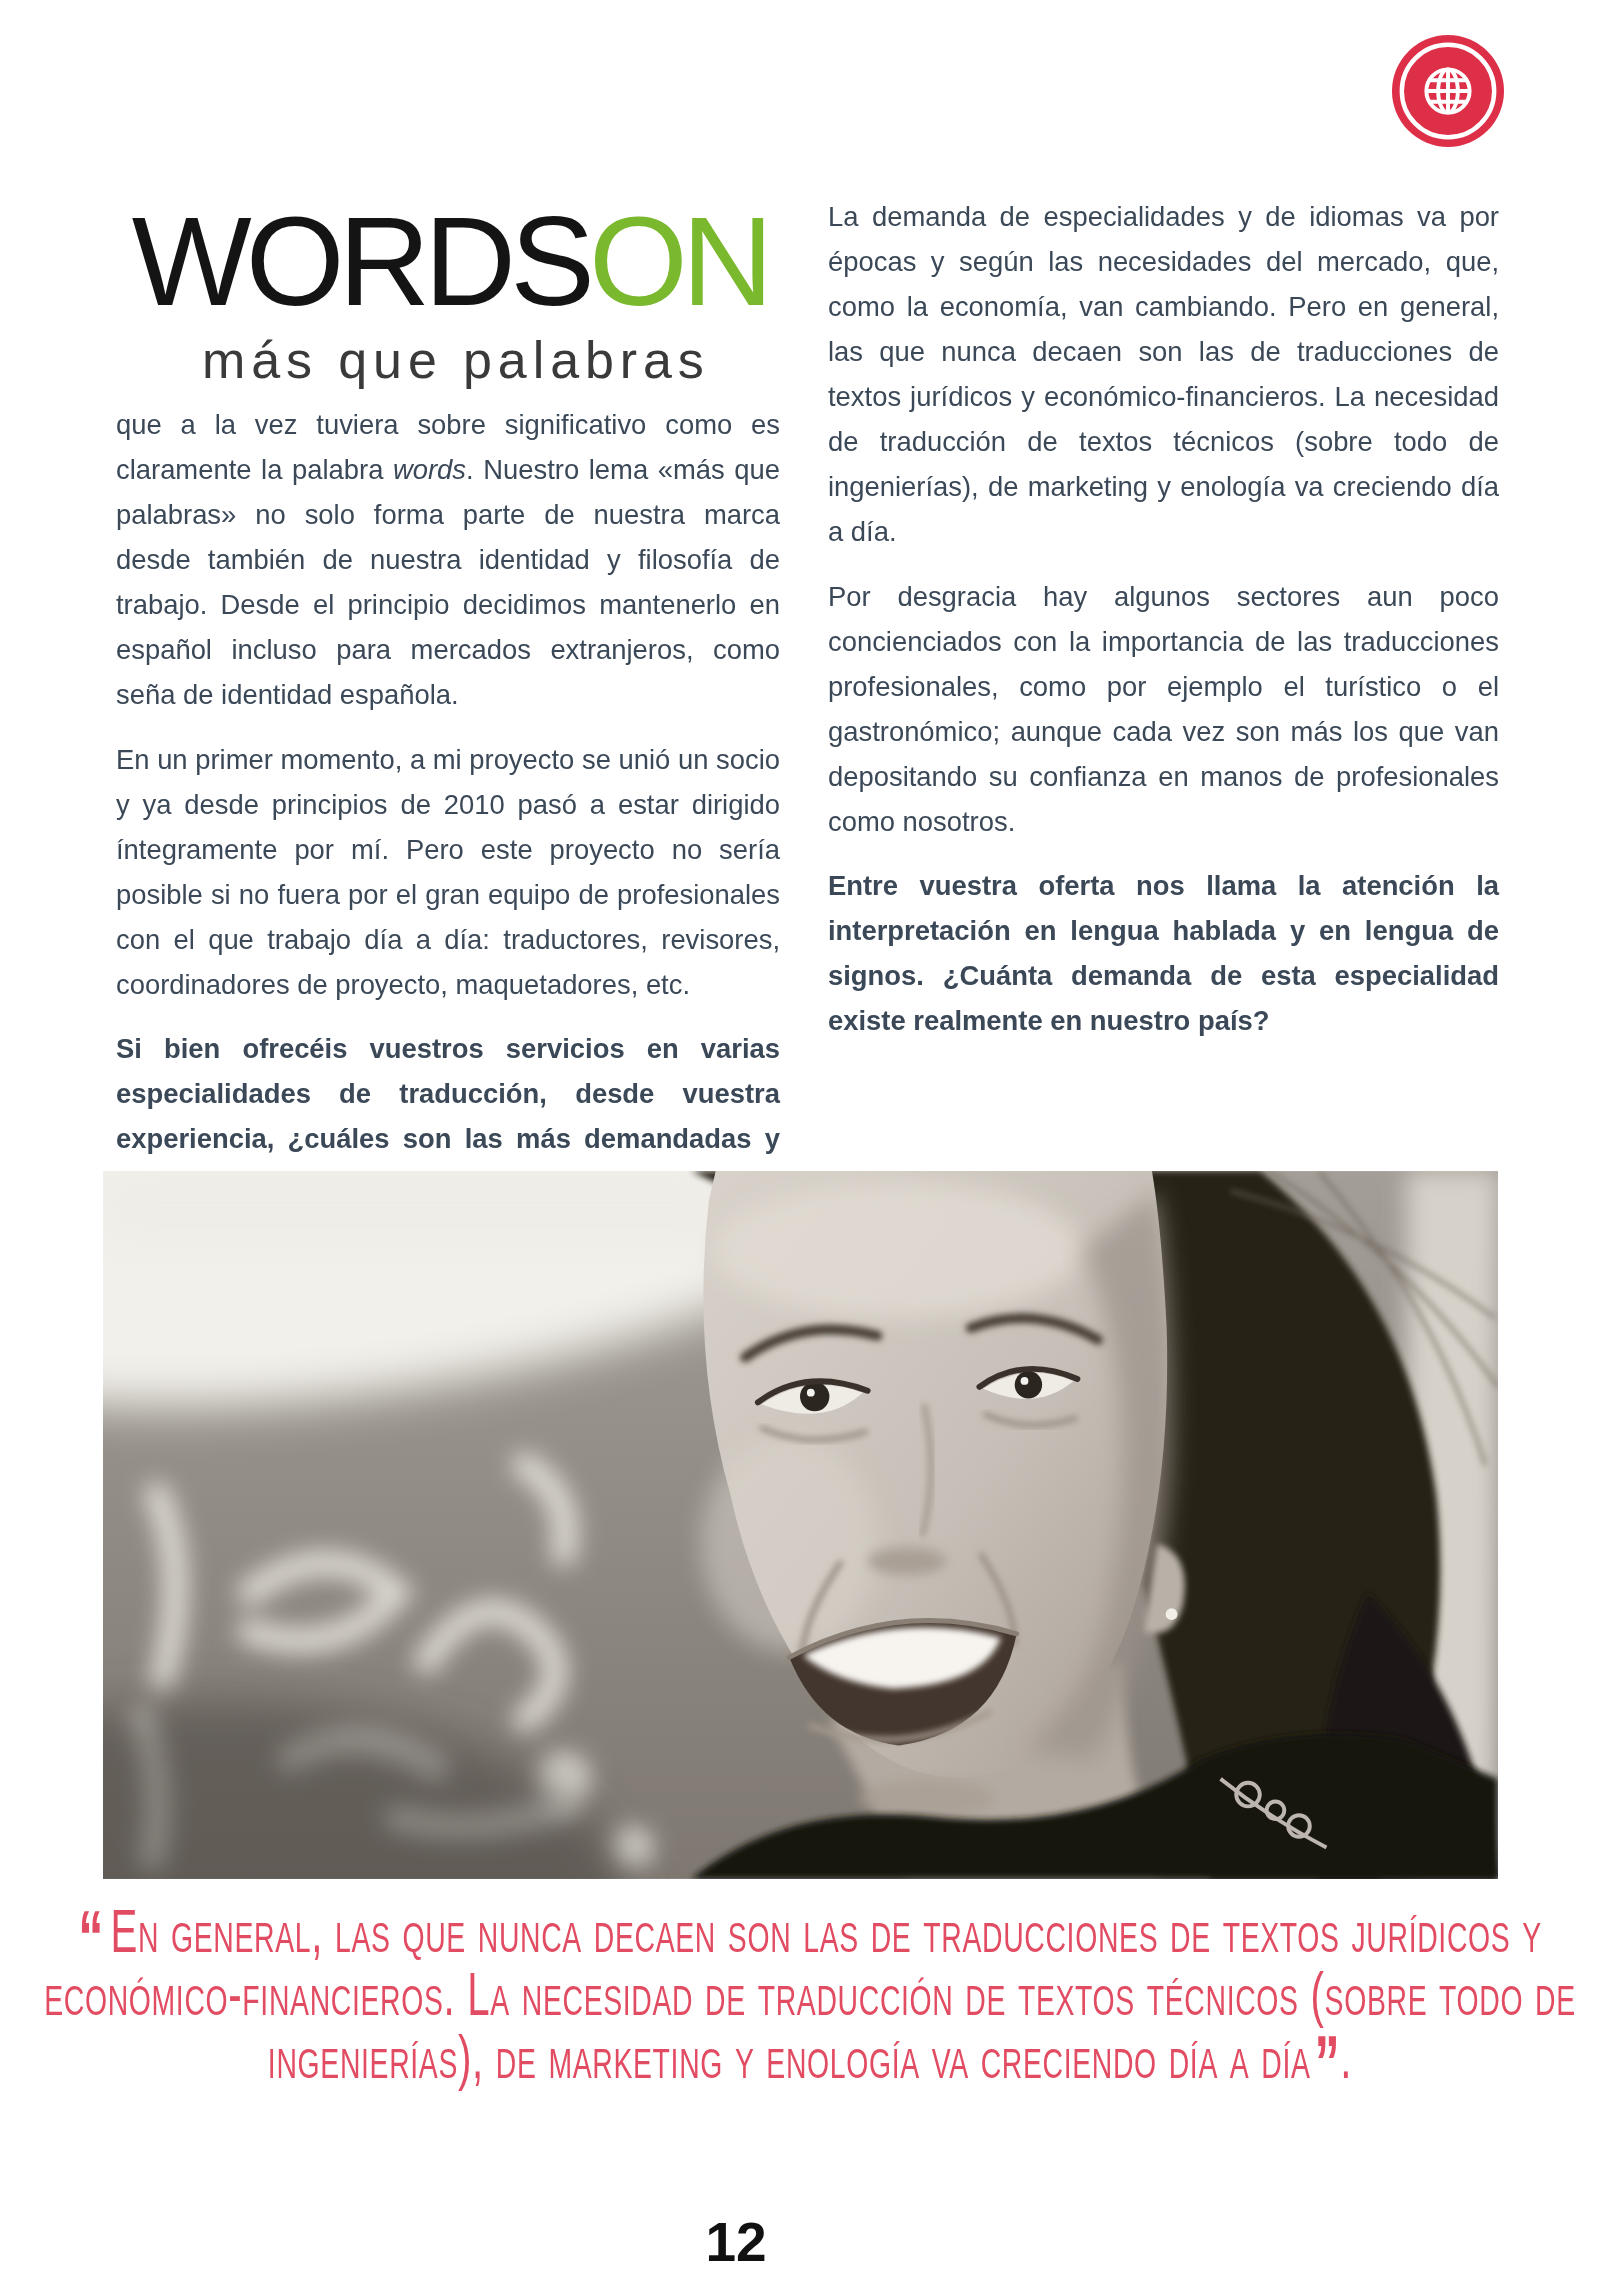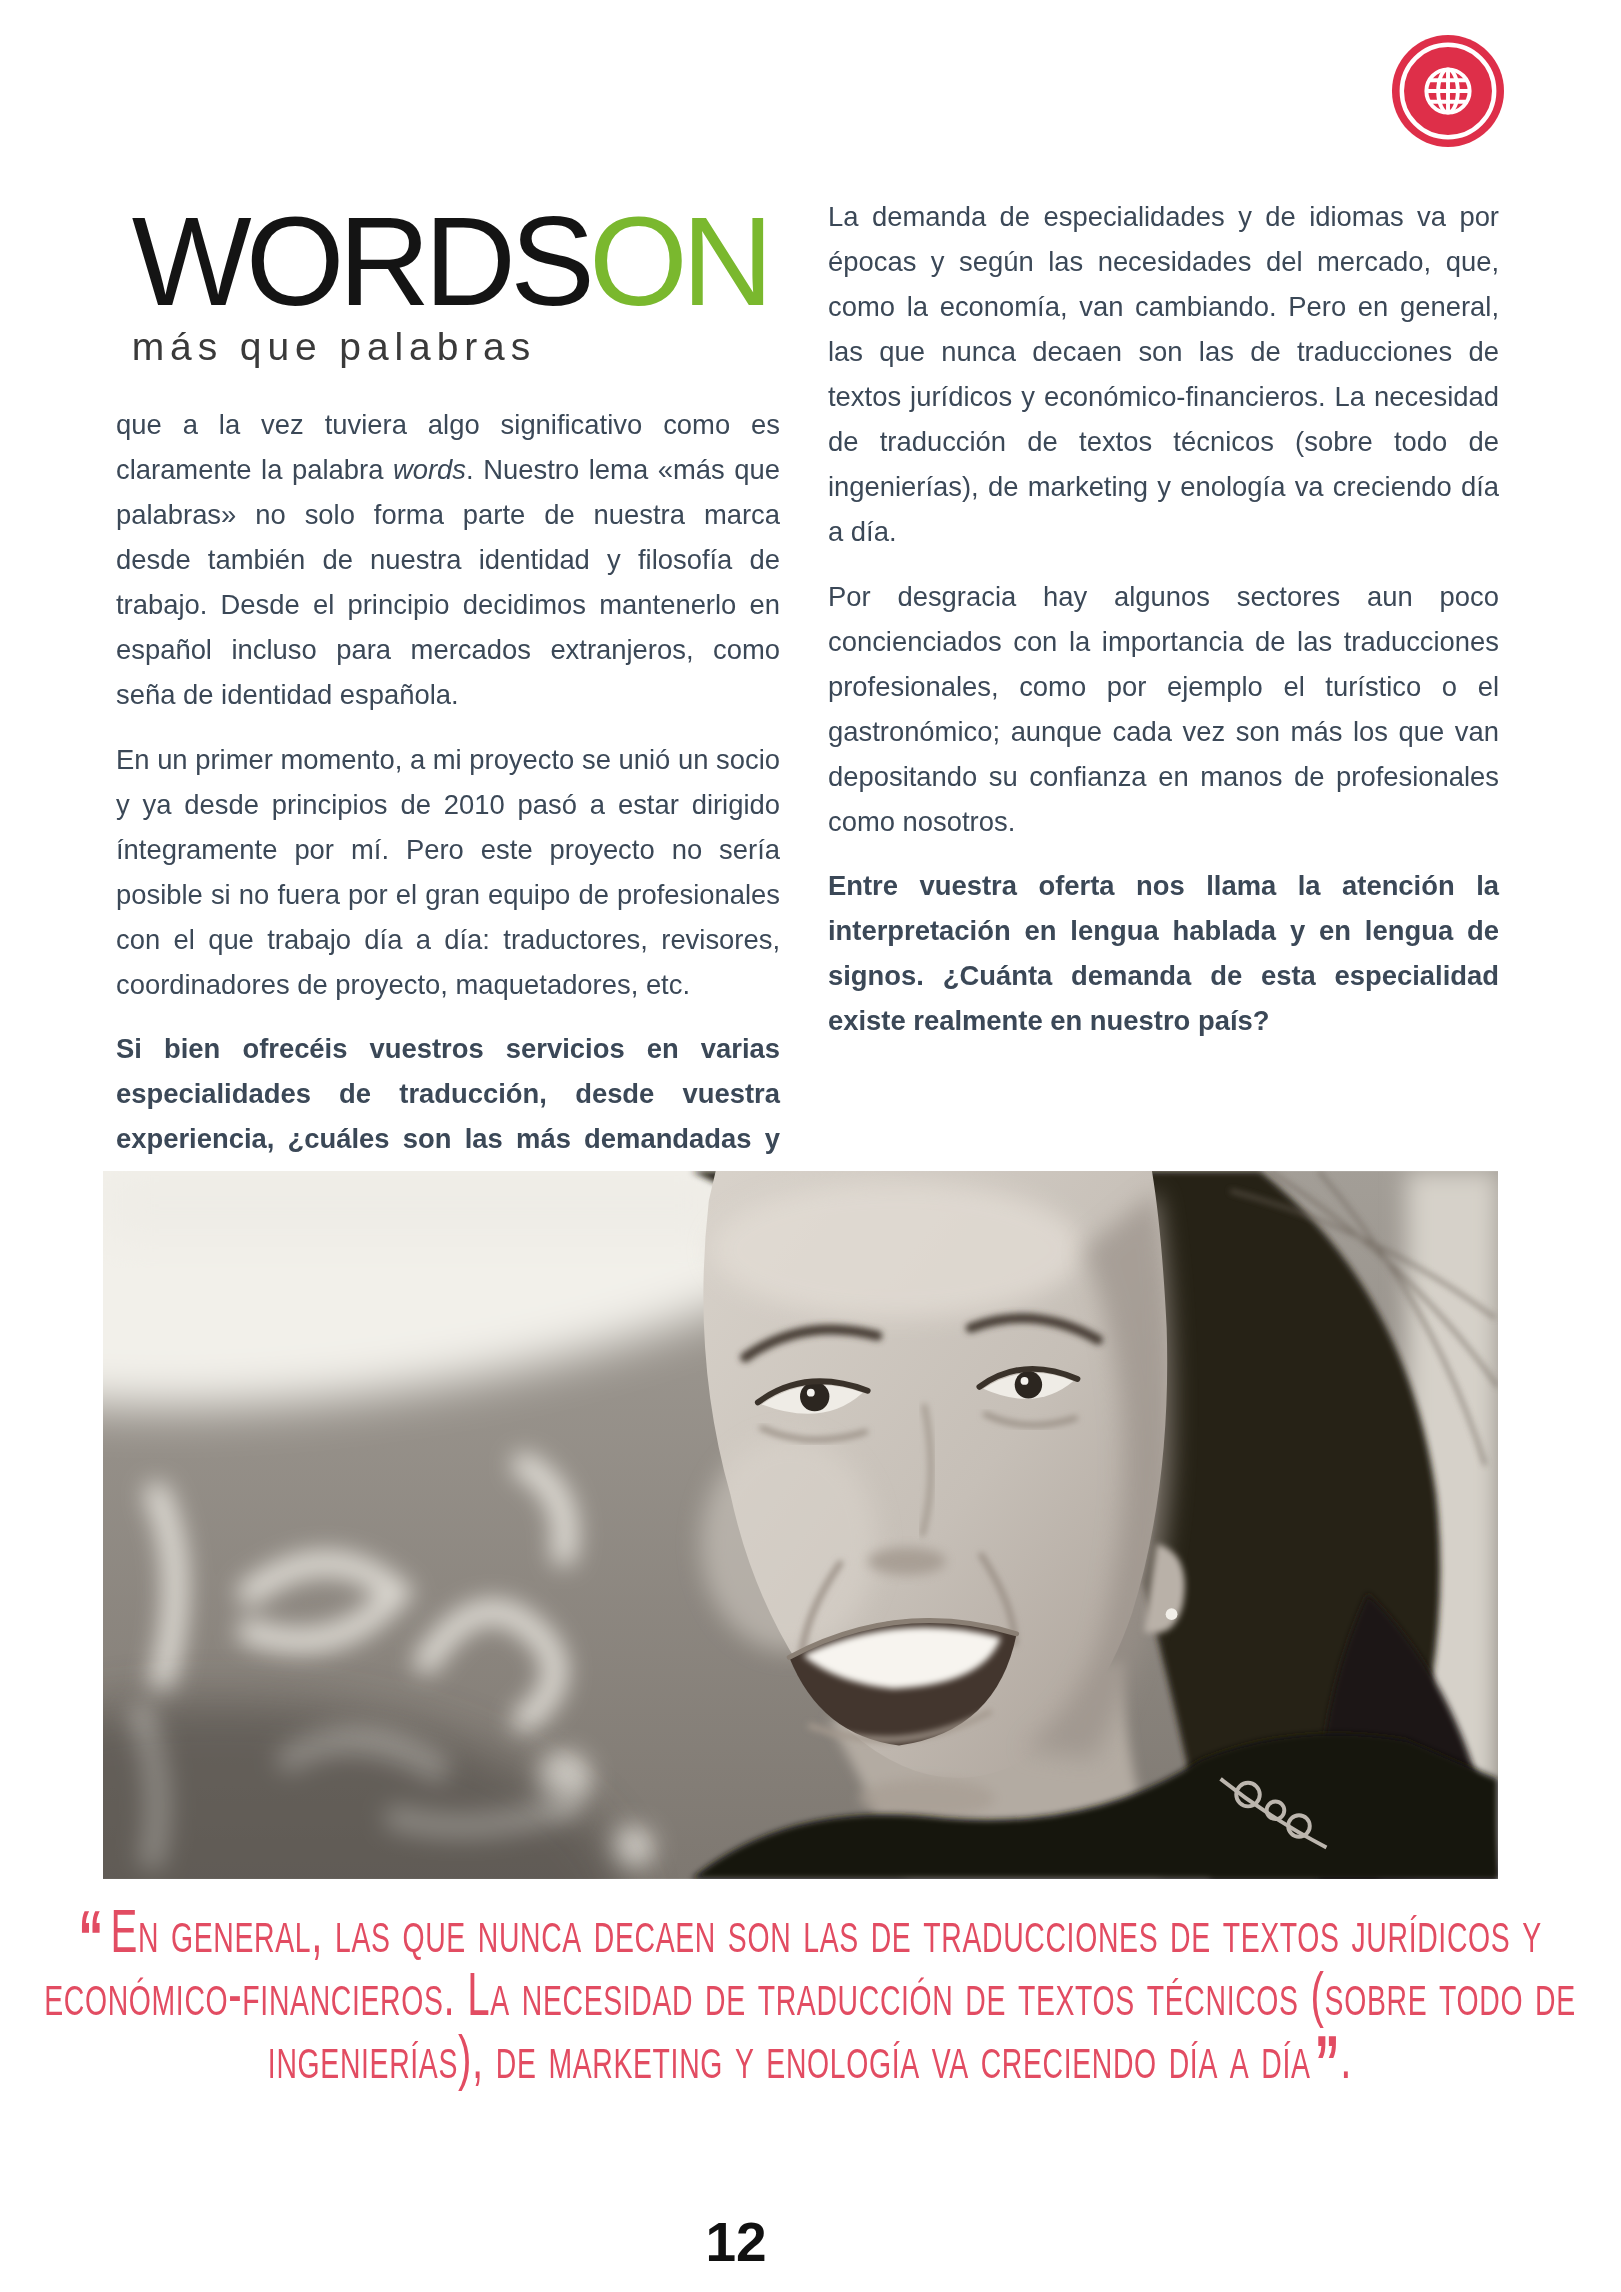--- a/index.html
+++ b/index.html
@@ -19,22 +19,22 @@
   .col-right { position: absolute; left: 828px; top: 194px; width: 671px; }
 
   .logo-block { height: 204px; margin-left: 15.7px; }
   .logo-line {
     font-size: 127px; line-height: 1; letter-spacing: -5.9px;
     white-space: nowrap; font-weight: 400;
   }
   .logo-words { color: #141414; }
   .logo-on    { color: #7ab82e; }
   .logo-tagline {
-    margin-top: 1px; text-align: left;
-    font-size: 39px; line-height: 1.1; letter-spacing: 5.9px;
+    margin-top: 7px; text-align: center;
+    font-size: 52px; line-height: 1.1; letter-spacing: 5.9px;
     color: #3a3a3a;
   }
 
   
   .body-p {
     margin: 0 0 19.6px 0;
     font-size: 27.4px; line-height: 45px;
     color: #3b4857;
     text-align: justify;
   }
@@ -91,21 +91,21 @@
       </g>
     </svg>
   </div>
 
   <div class="col-left">
     <div class="logo-block">
       <div class="logo-line"><span class="logo-words">WORDS</span><span class="logo-on">ON</span></div>
       <div class="logo-tagline">más que palabras</div>
     </div>
 
-    <p class="body-p"><span>que a la vez tuviera algo significativo como es claramente la palabra </span><em>words</em><span>. Nuestro lema «más que palabras» no solo forma parte de nuestra marca desde también de nuestra identidad y filosofía de trabajo. Desde el principio decidimos mantenerlo en español incluso para mercados extranjeros, como seña de identidad española.</span></p>
+    <p class="body-p"><span>que a la vez tuviera sobre significativo como es claramente la palabra </span><em>words</em><span>. Nuestro lema «más que palabras» no solo forma parte de nuestra marca desde también de nuestra identidad y filosofía de trabajo. Desde el principio decidimos mantenerlo en español incluso para mercados extranjeros, como seña de identidad española.</span></p>
 
     <p class="body-p">En un primer momento, a mi proyecto se unió un socio y ya desde principios de 2010 pasó a estar dirigido íntegramente por mí. Pero este proyecto no sería posible si no fuera por el gran equipo de profesionales con el que trabajo día a día: traductores, revisores, coordinadores de proyecto, maquetadores, etc.</p>
 
     <p class="body-p bold">Si bien ofrecéis vuestros servicios en varias especialidades de traducción, desde vuestra experiencia, ¿cuáles son las más demandadas y cuáles las menos solicitadas?</p>
   </div>
 
   <div class="col-right">
     <p class="body-p">La demanda de especialidades y de idiomas va por épocas y según las necesidades del mercado, que, como la economía, van cambiando. Pero en general, las que nunca decaen son las de traducciones de textos jurídicos y económico-financieros. La necesidad de traducción de textos técnicos (sobre todo de ingenierías), de marketing y enología va creciendo día a día.</p>
     <p class="body-p">Por desgracia hay algunos sectores aun poco concienciados con la importancia de las traducciones profesionales, como por ejemplo el turístico o el gastronómico; aunque cada vez son más los que van depositando su confianza en manos de profesionales como nosotros.</p>
     <p class="body-p bold">Entre vuestra oferta nos llama la atención la interpretación en lengua hablada y en lengua de signos. ¿Cuánta demanda de esta especialidad existe realmente en nuestro país?</p>

